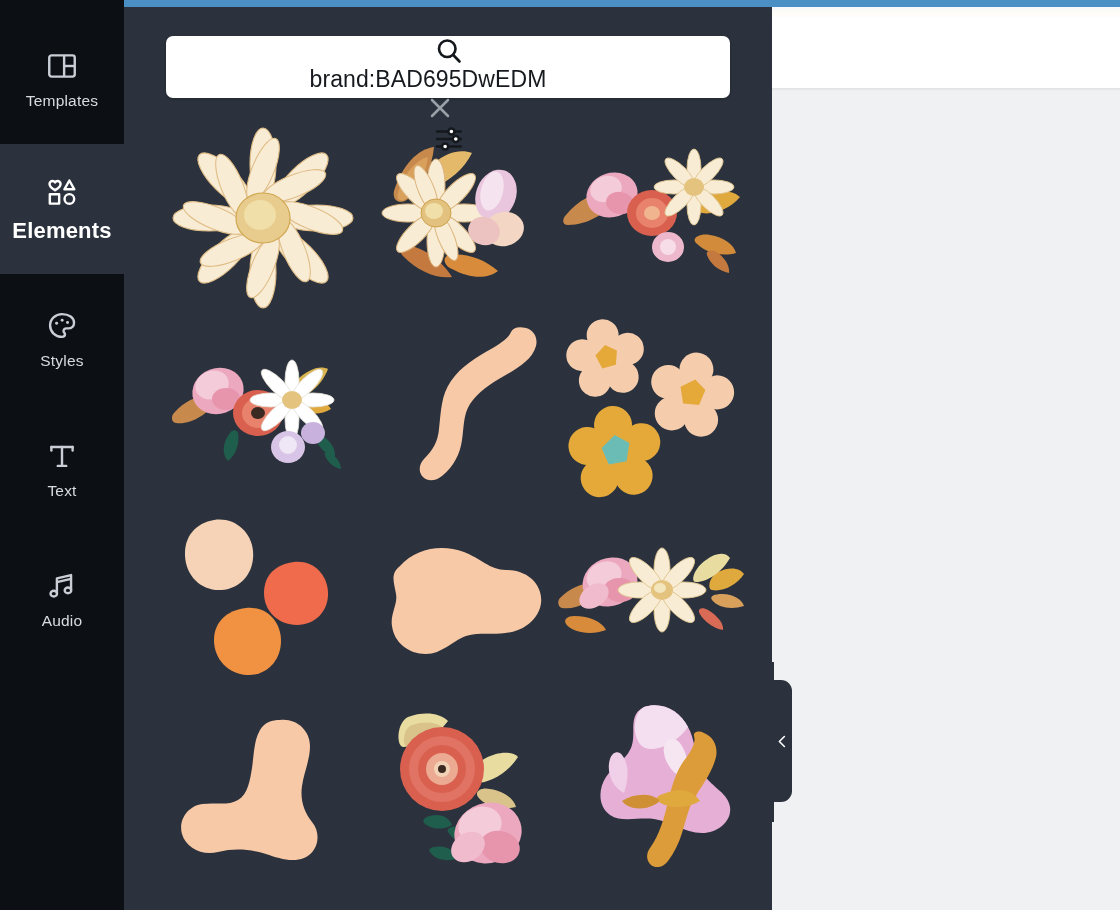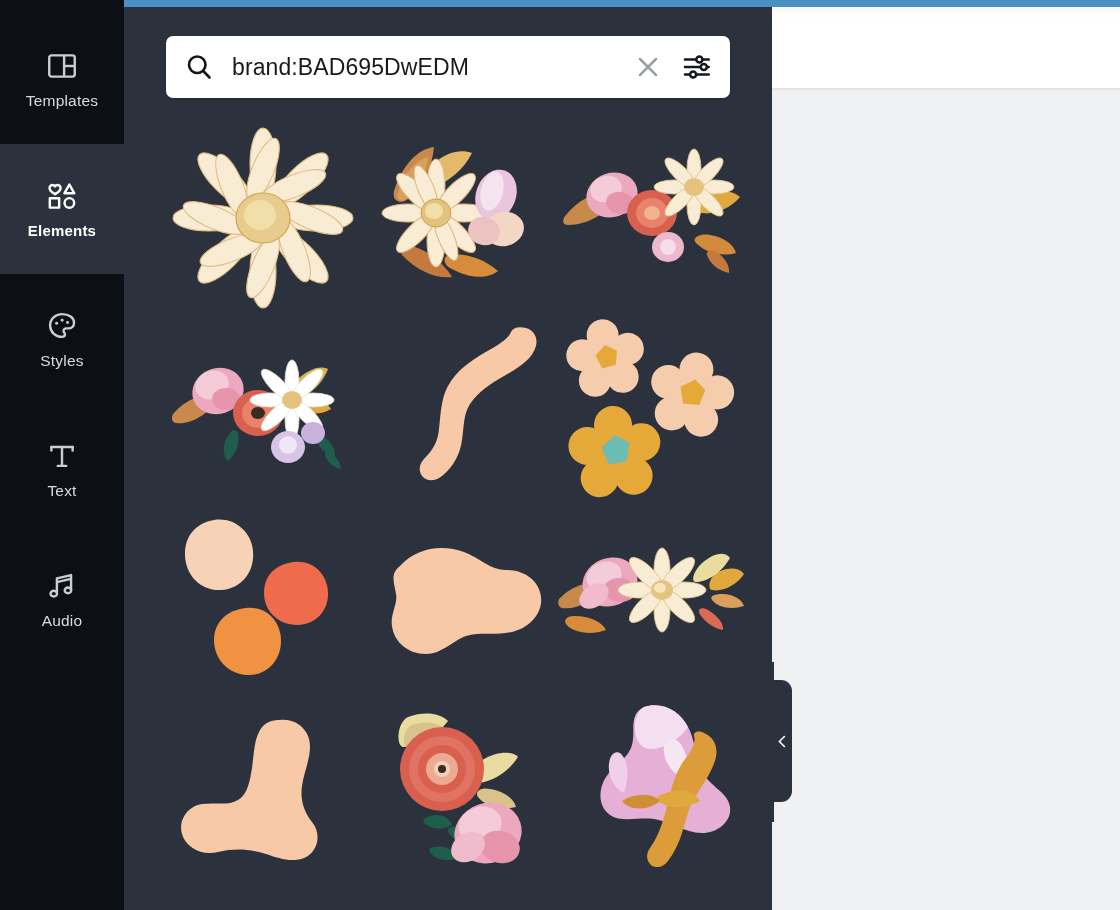--- a/index.html
+++ b/index.html
@@ -51,21 +51,21 @@
     align-items: center; justify-content: center;
     gap: 9px;
     color: #d9dde3;
     cursor: pointer;
     user-select: none;
   }
   .rail-item .glyph { width: 34px; height: 34px; display:block; }
   .rail-item .glyph svg { width: 34px; height: 34px; display:block; }
   .rail-label { font-size: 15.5px; letter-spacing: .2px; color: #d8dce2; }
   .rail-item.active { background: #2b323d; }
-  .rail-item.active .rail-label { color:#ffffff; font-weight: 700; font-size: 15px; }
+  .rail-item.active .rail-label { color:#ffffff; font-weight: 700; font-size: 22px; }
   .rail-item.active .glyph svg { stroke: #ffffff; }
   
   .rail-item.active::before,
   .rail-item.active::after {
     content:""; position:absolute; left:0; width:124px; height:18px;
     background:#0c1014;
   }
   .rail-item.active::before { top:-18px; border-bottom-right-radius:18px; }
   .rail-item.active::after  { bottom:-18px; border-top-right-radius:18px; }
 
@@ -80,20 +80,21 @@
   }
 
   .search-wrap {
     position: absolute; left: 42px; top: 36px;
     width: 564px; height: 62px;
     background: #ffffff;
     border-radius: 7px;
     display: flex; align-items: center;
     padding: 0 17px 0 18px;
     box-shadow: 0 1px 3px rgba(0,0,0,.25);
+    flex-direction: column;
   }
   .search-icon svg { width: 30px; height: 30px; display:block; }
   .search-input {
     flex: 1;
     border: none; outline: none;
     font-family: "Liberation Sans", sans-serif;
     font-size: 23px; color: #16191d;
     background: transparent;
     margin-left: 18px;
     letter-spacing: .1px;

